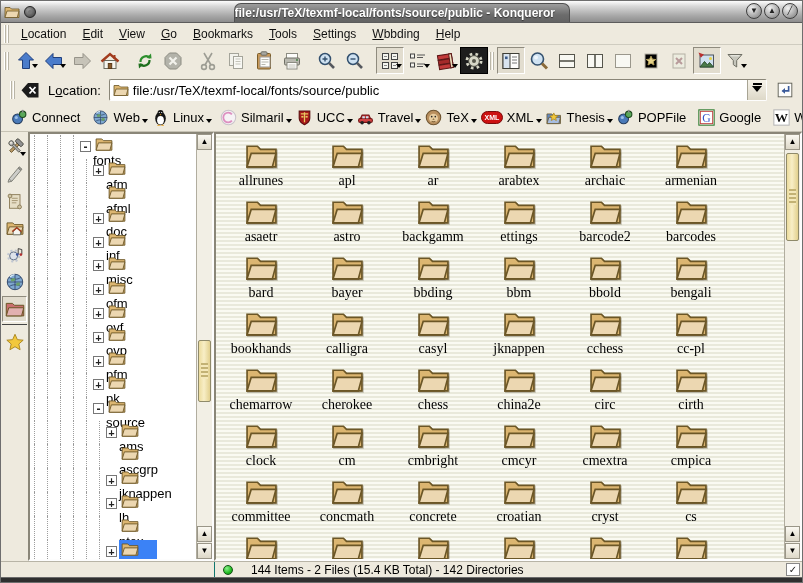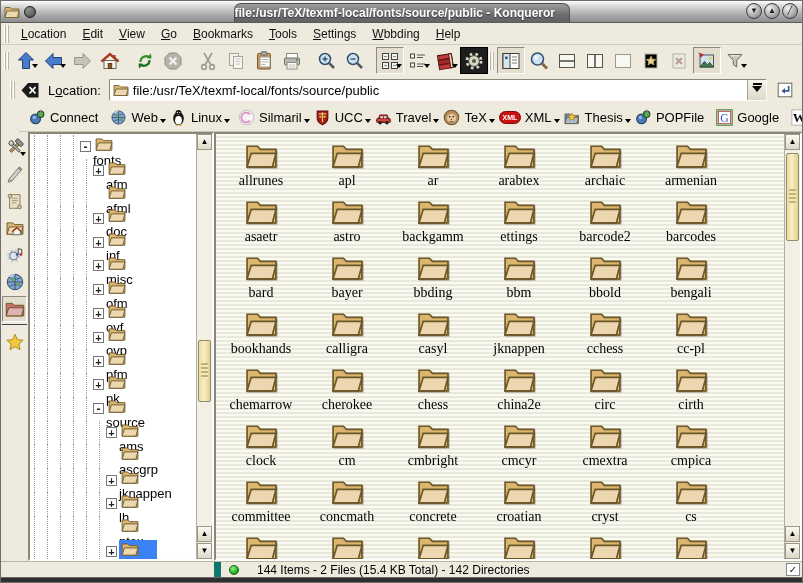--- a/index.html
+++ b/index.html
@@ -60,21 +60,21 @@
     display:flex; flex-direction:column; align-items:center; justify-content:center; }
   .combo-drop::before { content:""; width:9px; height:2px; background:#000; margin-bottom:1px; }
   .combo-drop::after { content:""; width:0; height:0; border:5px solid transparent;
     border-top:6px solid #000; }
   .go-btn { width:26px; height:24px; margin-left:5px; display:flex; align-items:center;
     justify-content:center; }
   .go-btn svg { width:20px; height:20px; }
 
   
   .bookbar { height:28px; display:flex; align-items:center; padding-left:2px;
-    border-bottom:1px solid #c7c3b5;margin-left:18px; }
+    border-bottom:1px solid #c7c3b5; }
   .bm { position:relative; display:flex; align-items:center; gap:4px; padding:3px 8px 3px 4px;
     font-size:13px; color:#000; white-space:nowrap; }
   .bm svg { width:17px; height:17px; }
   .bm .bdd { position:absolute; right:0px; bottom:3px; width:0; height:0;
     border:3px solid transparent; border-top:4px solid #000; }
   .bm-sep { width:1px; height:22px; background:#b5b1a3; margin:0 2px; box-shadow:1px 0 0 #fff; }
 
   
   .content { position:absolute; top:131px; left:0; right:0; bottom:21px; display:flex; }
 
@@ -121,21 +121,21 @@
     font-size:8px; line-height:14px; text-align:center; color:#000; }
   .sb-thumb { position:absolute; left:1px; right:1px; border:1px solid #8f8a6a; border-radius:2px;
     background:linear-gradient(90deg,#ecdc9e,#f8eec6 45%,#e2d08e); }
   .sb-thumb::after { content:""; position:absolute; left:2px; right:2px; top:calc(50% - 8px);
     height:16px; background:repeating-linear-gradient(180deg,#c3b274 0 2px,#f4e8ba 2px 4px); }
 
   
   .statusbar { position:absolute; left:0; right:0; bottom:5px; height:16px; background:#eeeade;
     border-top:1px solid #b8b4a6; display:flex; align-items:center; }
   .status-main { margin-left:213px; display:flex; align-items:center; flex:1;
-    border-left:7px solid #0f766e; height:100%; padding-left:8px; }
+    border-left:1px solid #0f766e; height:100%; padding-left:8px; }
   .led { width:10px; height:10px; border-radius:50%; border:1px solid #145214;
     background:radial-gradient(circle at 35% 30%,#8cf08c,#22bb22 60%,#0e7a0e); margin-right:18px; }
   .status-text { font-size:12px; color:#000; }
   .status-check { margin-left:auto; margin-right:2px; width:14px; height:13px; background:#fff;
     border:1px solid #888; font-size:10px; line-height:11px; text-align:center; color:#222; }
   .bottom-strip { position:absolute; left:0; right:0; bottom:0; height:5px; background:#2f2f2f;
     border-top:1px solid #6a6a6a; }
 </style>
 </head>
 <body>

